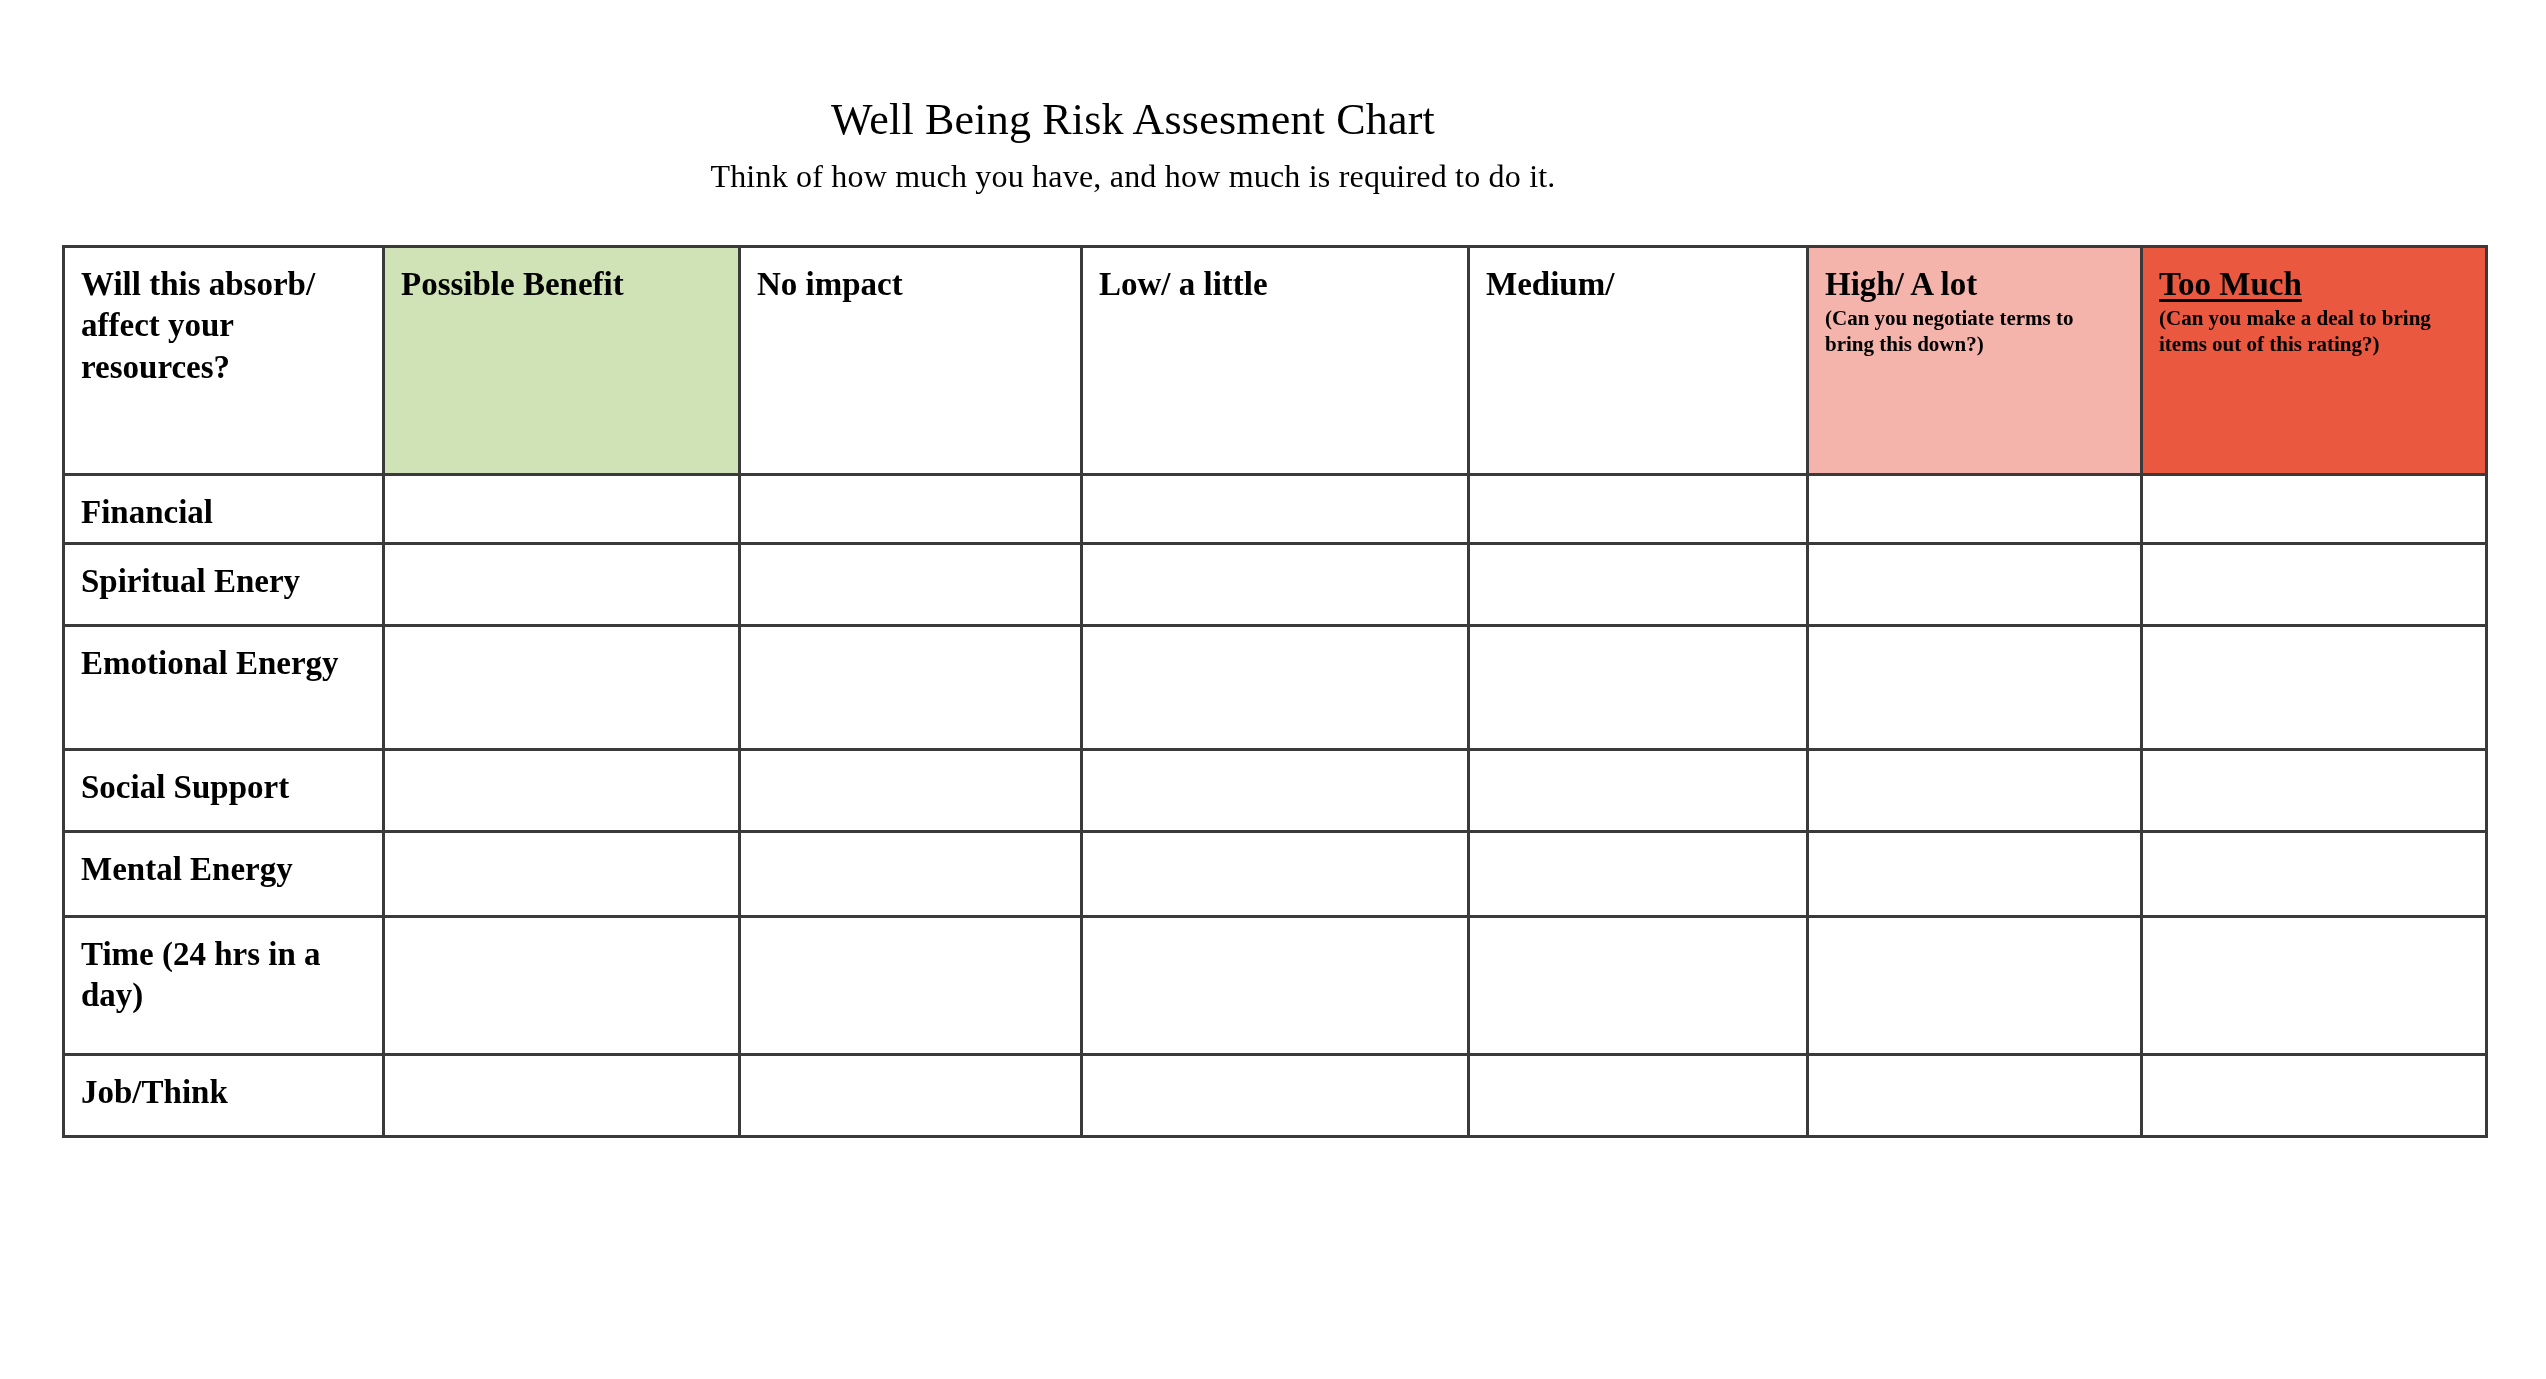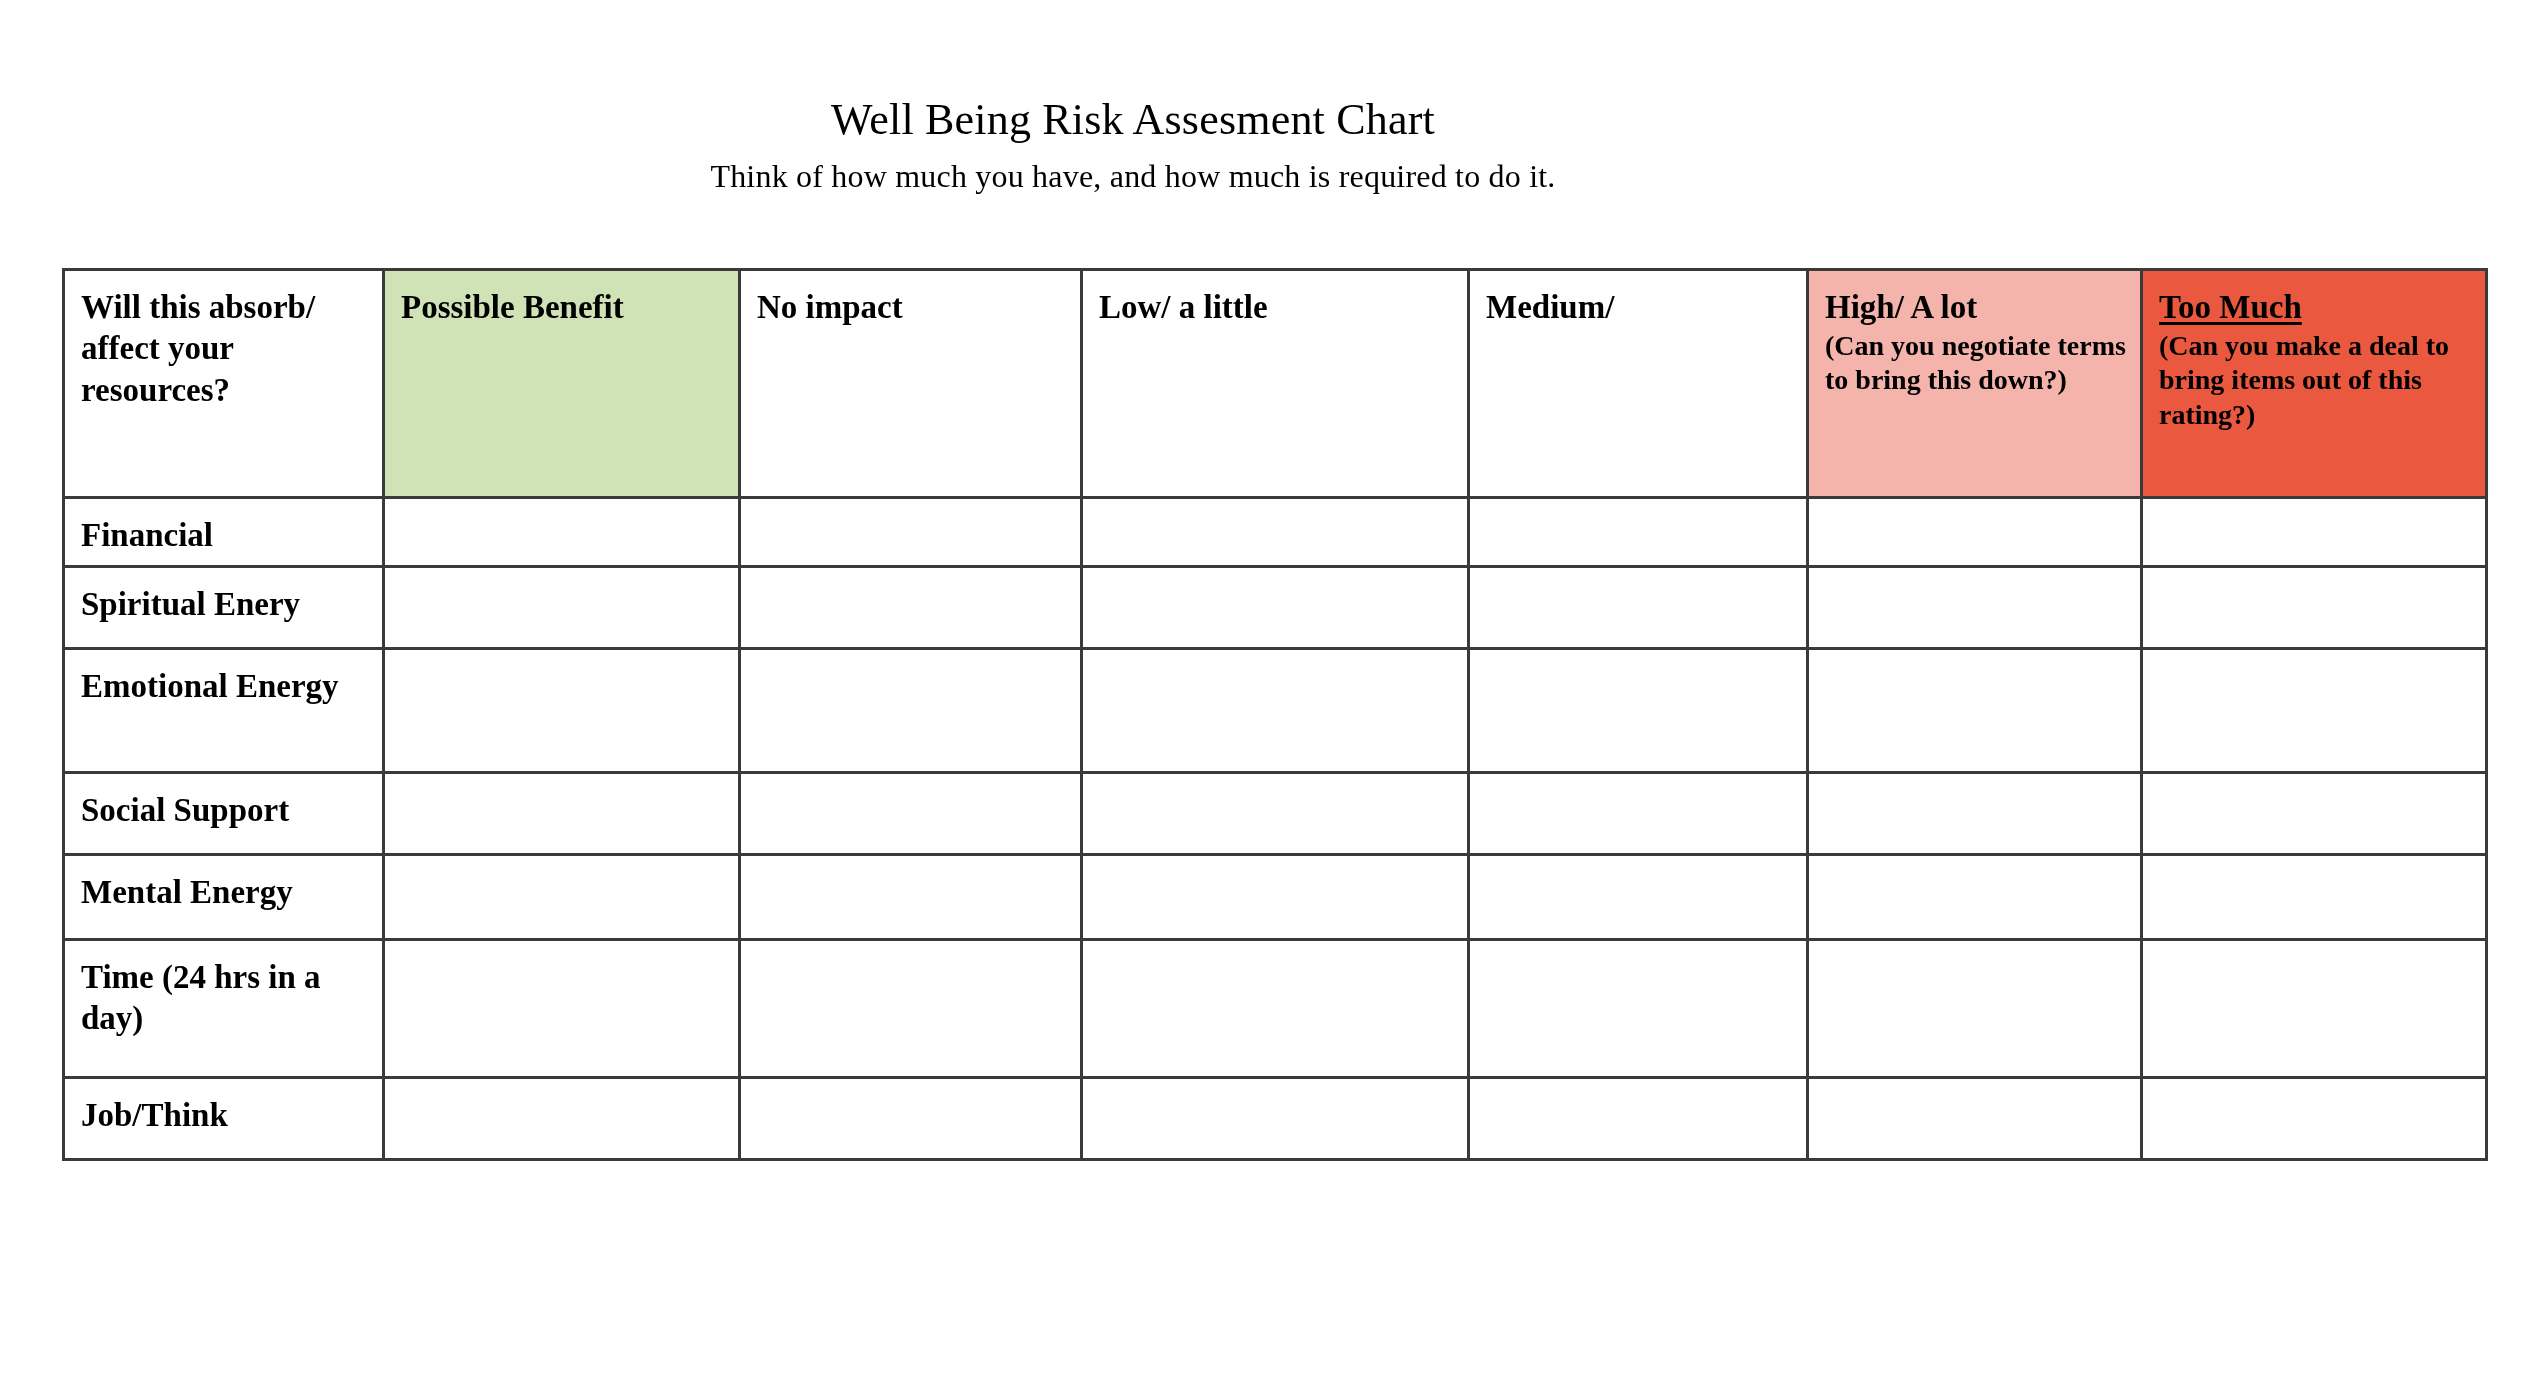--- a/index.html
+++ b/index.html
@@ -52,21 +52,20 @@
     position: absolute;
     left: 62px;
     top: 245px;
     width: 2423px;
   }
   table.matrix {
     border-collapse: collapse;
     table-layout: fixed;
     width: 2423px;
     background: #ef4444;
-    margin-top: 23px;
   }
   table.matrix td,
   table.matrix th {
     border: 3px solid #3a3a3a;
     vertical-align: top;
     padding: 16px 14px 10px 16px;
     font-family: "Liberation Serif", "DejaVu Serif", serif;
     font-weight: bold;
     font-size: 33px;
     line-height: 1.22;
@@ -99,21 +98,21 @@
     display: block;
   }
   .hdr-main.underlined {
     text-decoration: underline;
     text-decoration-thickness: 3px;
     text-underline-offset: 4px;
     display: inline-block;
   }
   .hdr-sub {
     display: block;
-    font-size: 28px;
+    font-size: 21px;
     font-weight: bold;
     line-height: 1.22;
     margin-top: 1px;
   }
 
   
   td.cell-label { background: #ffffff; }
   td.cell-green { background: #cfe3b6; }
   td.cell-plain { background: #ffffff; }
   td.cell-high  { background: #f4b3ab; }

